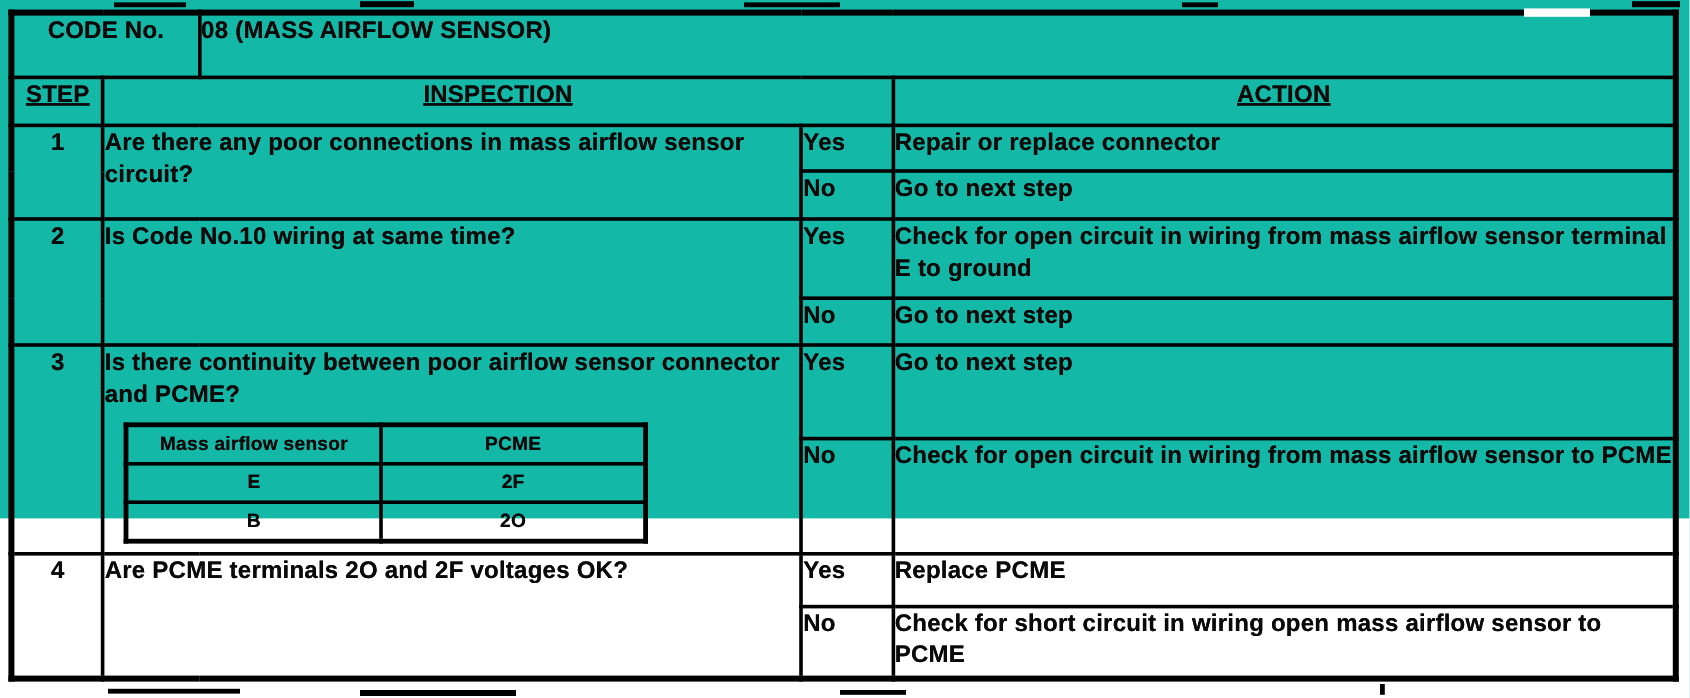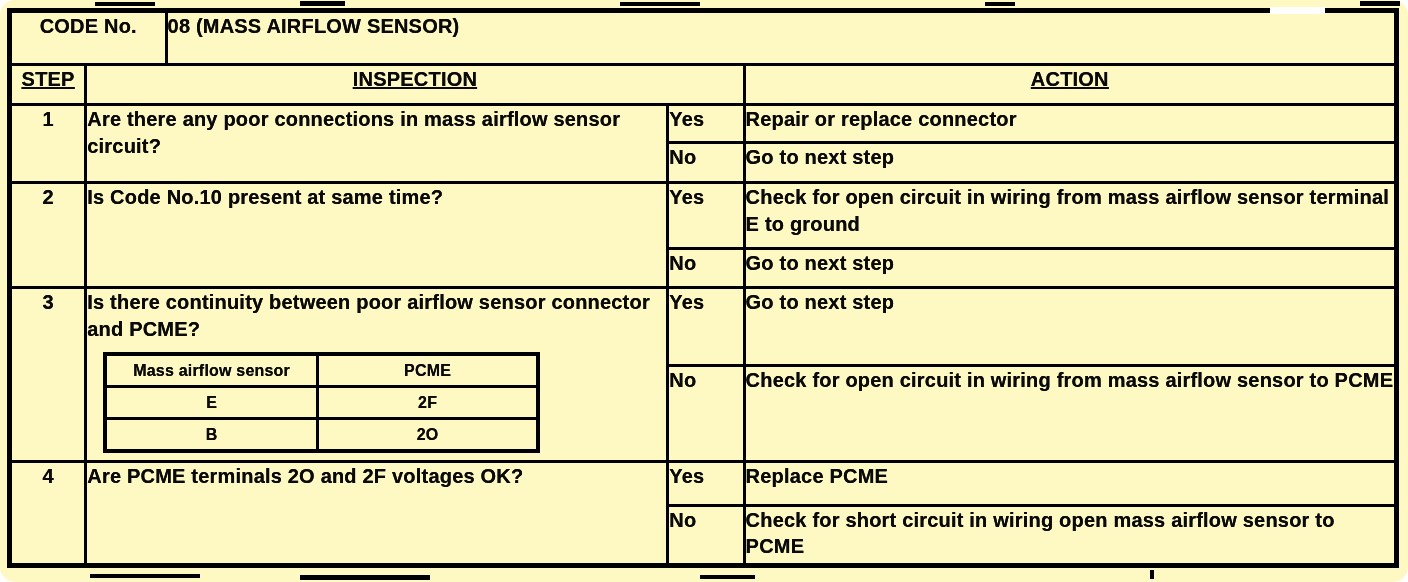--- a/index.html
+++ b/index.html
@@ -8,23 +8,22 @@
     background: #ffffff;
     width: 1408px;
     height: 582px;
     overflow: hidden;
     font-family: "Liberation Sans", sans-serif;
     color: #0a0a0a;
   }
   .page {
     position: relative;
     width: 1408px;
-    height: 582px;
-    background: #fef9c3;
-    border-radius: 15px;
+    height: 432px;
+    background: #14b8a6;
   }
   table.main {
     position: absolute;
     left: 7px;
     top: 8px;
     width: 1392px;
     height: 560px;
     border-collapse: collapse;
     table-layout: fixed;
   }
@@ -127,21 +126,21 @@
       <td class="answer">Yes</td>
       <td class="action">Repair or replace connector</td>
     </tr>
     <tr style="height:40px">
       <td class="answer">No</td>
       <td class="action">Go to next step</td>
     </tr>
 
     <tr style="height:66px">
       <td rowspan="2" class="step-num">2</td>
-      <td rowspan="2" colspan="2" class="question">Is Code No.10 present at same time?</td>
+      <td rowspan="2" colspan="2" class="question">Is Code No.10 wiring at same time?</td>
       <td class="answer">Yes</td>
       <td class="action">Check for open circuit in wiring from mass airflow sensor terminal E to ground</td>
     </tr>
     <tr style="height:39px">
       <td class="answer">No</td>
       <td class="action">Go to next step</td>
     </tr>
 
     <tr style="height:77px">
       <td rowspan="2" class="step-num">3</td>

